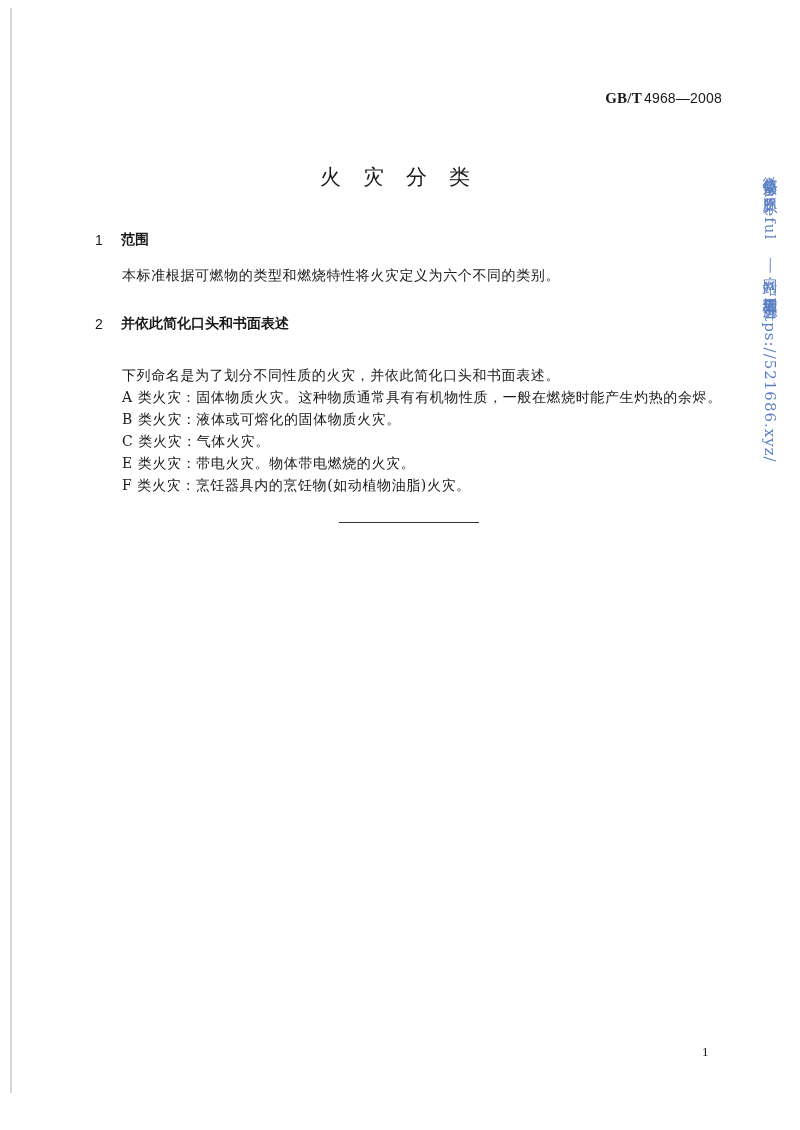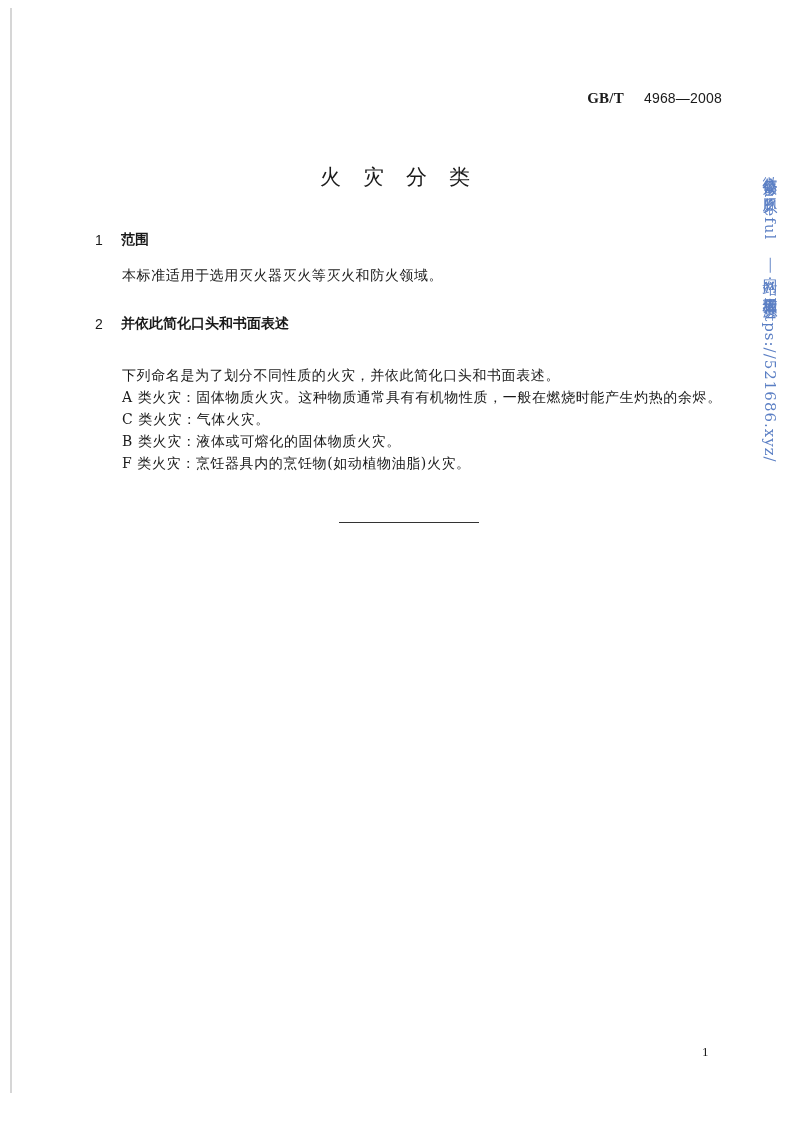--- a/index.html
+++ b/index.html
@@ -30,21 +30,21 @@
       font-family: "Liberation Serif", serif;
       font-size: 15px;
       letter-spacing: 0.2px;
     }
     .std-number .code {
       font-weight: bold;
     }
     .std-number .num {
       font-family: "Liberation Sans", sans-serif;
       font-size: 14px;
-      margin-left: 20px;
+      margin-left: 2px;
       text-align: right;
     }
     .doc-title {
       position: absolute;
       top: 163px;
       left: 0;
       width: 800px;
       text-align: center;
       font-family: "DejaVu Sans", sans-serif;
       font-size: 21px;
@@ -119,34 +119,35 @@
 </div>
 
 <div class="doc-title">火灾分类</div>
 
 <div class="section s1">
   <div class="section-heading">
     <span class="num">1</span>
     <span>范围</span>
   </div>
   <div class="paras">
-    <div class="para">本标准适用于选用灭火器灭火等灭火和防火领域。</div>
+    <div class="para">本标准根据可燃物的类型和燃烧特性将火灾定义为六个不同的类别。</div>
   </div>
 </div>
 
 <div class="section s2">
   <div class="section-heading">
     <span class="num">2</span>
     <span>并依此简化口头和书面表述</span>
   </div>
   <div class="paras">
     <div class="para">下列命名是为了划分不同性质的火灾，并依此简化口头和书面表述。</div>
     <div class="para">A 类火灾：固体物质火灾。这种物质通常具有有机物性质，一般在燃烧时能产生灼热的余烬。</div>
+    <div class="para">B 类火灾：液体或可熔化的固体物质火灾。</div>
     <div class="para">C 类火灾：气体火灾。</div>
-    <div class="para">B 类火灾：液体或可熔化的固体物质火灾。</div>
+    <div class="para">E 类火灾：带电火灾。物体带电燃烧的火灾。</div>
     <div class="para">F 类火灾：烹饪器具内的烹饪物(如动植物油脂)火灾。</div>
   </div>
 </div>
 
 <div class="end-rule"></div>
 
 <div class="page-number">1</div>
 
 <div class="watermark">微信公众号：豚贝useful ｜ 网站：大猫工程资源 https://521686.xyz/</div>
 

